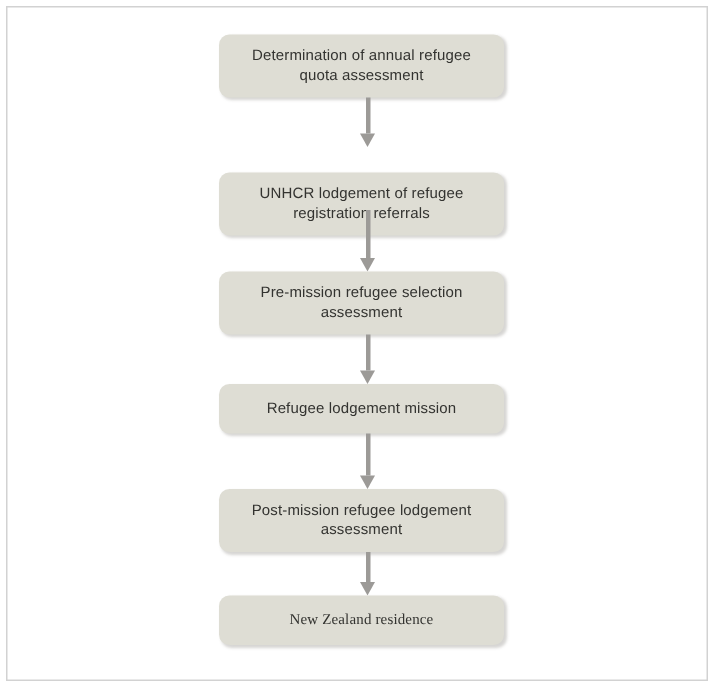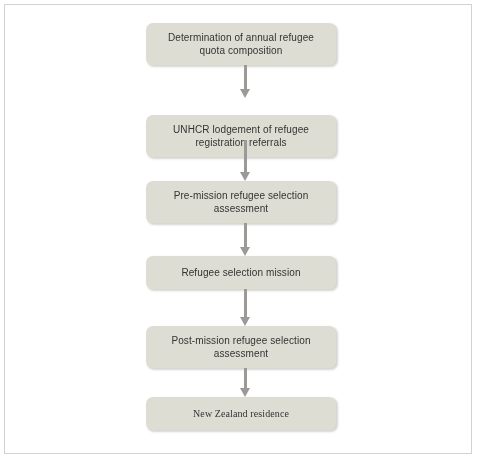--- a/index.html
+++ b/index.html
@@ -89,21 +89,21 @@
   }
 </style>
 </head>
 <body>
 
 <div id="figure-frame">
   <div id="flow-column">
 
     <div class="flow-node node-two-line" style="top:18px;">
       <span class="node-label">Determination of annual refugee
-quota composition</span>
+quota assessment</span>
     </div>
 
     <div class="flow-arrow" style="top:60px; height:33px;">
       <span class="arrow-stem" style="height:24px;"></span>
       <span class="arrow-head"></span>
     </div>
 
     <div class="flow-node node-two-line" style="top:110px;">
       <span class="node-label">UNHCR lodgement of refugee
 registration referrals</span>
@@ -118,30 +118,30 @@
       <span class="node-label">Pre-mission refugee selection
 assessment</span>
     </div>
 
     <div class="flow-arrow" style="top:218px; height:33px;">
       <span class="arrow-stem" style="height:24px;"></span>
       <span class="arrow-head"></span>
     </div>
 
     <div class="flow-node node-one-line" style="top:251px;">
-      <span class="node-label">Refugee selection mission</span>
+      <span class="node-label">Refugee lodgement mission</span>
     </div>
 
     <div class="flow-arrow" style="top:284px; height:37px;">
       <span class="arrow-stem" style="height:28px;"></span>
       <span class="arrow-head"></span>
     </div>
 
     <div class="flow-node node-two-line" style="top:321px;">
-      <span class="node-label">Post-mission refugee selection
+      <span class="node-label">Post-mission refugee lodgement
 assessment</span>
     </div>
 
     <div class="flow-arrow" style="top:363px; height:29px;">
       <span class="arrow-stem" style="height:20px;"></span>
       <span class="arrow-head"></span>
     </div>
 
     <div class="flow-node node-one-line" style="top:392px;font-family:Liberation Serif, serif;">
       <span class="node-label">New Zealand residence</span>

